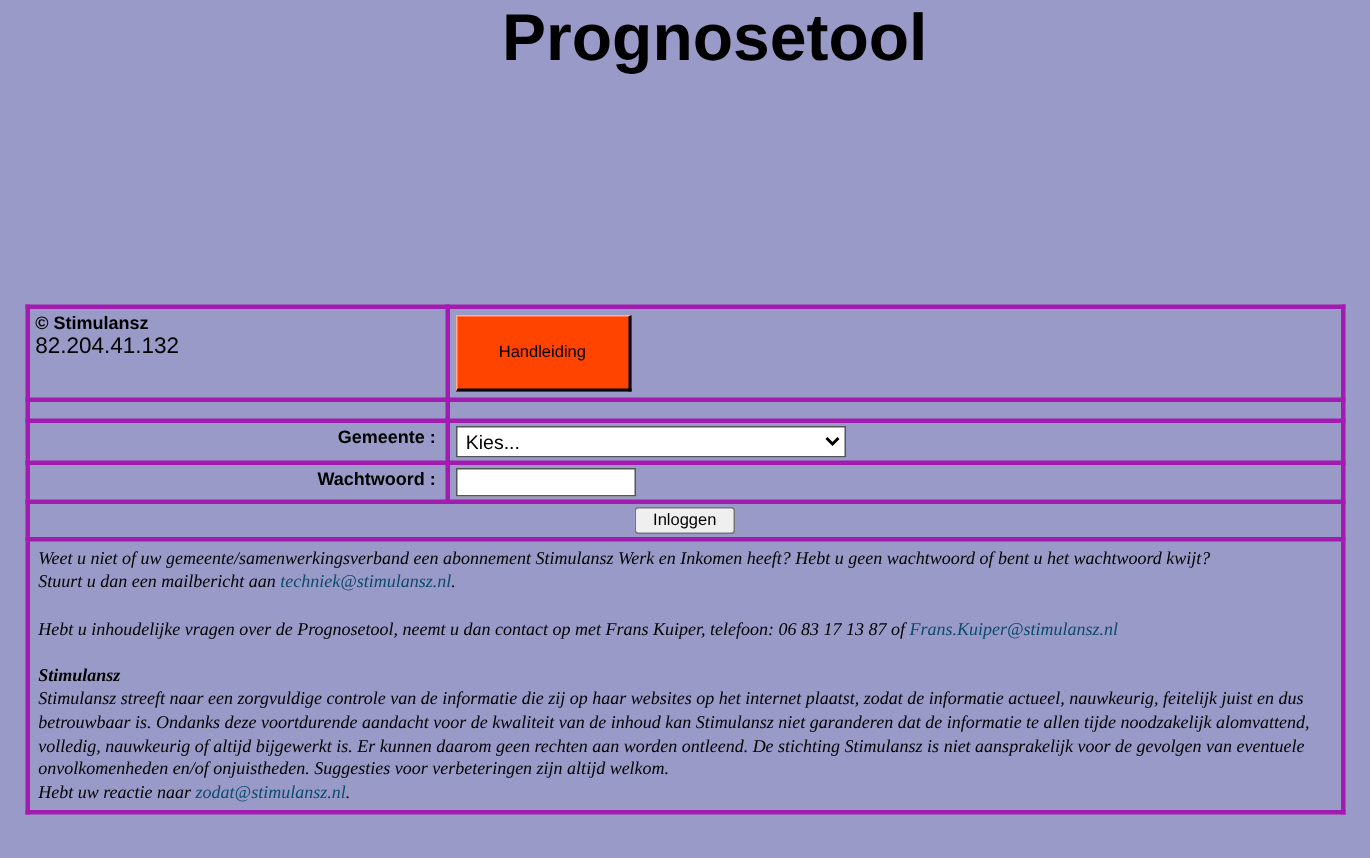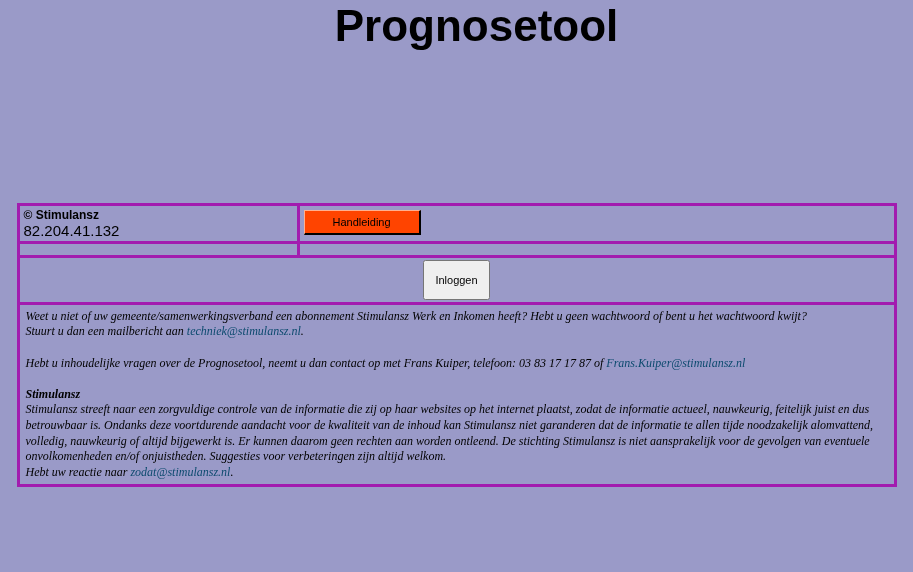--- a/index.html
+++ b/index.html
@@ -42,21 +42,21 @@
   }
   .copy-cell .ip {
     font-weight: normal;
     font-size: 15px;
   }
   .btn-help {
     display: inline-block;
     background: #ff4400;
     color: #000;
     font-size: 11px;
-    padding: 5px 28px;
+    padding: 18px 28px;
     border-top: 1px solid #ffb090;
     border-left: 1px solid #ffb090;
     border-right: 2px solid #000;
     border-bottom: 2px solid #000;
     cursor: pointer;
     margin: 2px 0 2px 0;
   }
   .label-cell {
     text-align: right;
     font-weight: bold;
@@ -76,21 +76,21 @@
     font-size: 13px;
     background: #fff;
     border: 1px solid #555;
     padding: 1px 2px;
   }
   .center {
     text-align: center;
   }
   .inloggen-btn {
     font-size: 11px;
-    padding: 12px 10px;
+    padding: 1px 10px;
     cursor: pointer;
   }
   .info-cell {
     font-style: italic;
     font-size: 12px;
     line-height: 1.3;
     padding: 4px 6px !important;
     font-family: Liberation Serif, serif;
   }
   .info-cell .bold {
@@ -122,30 +122,44 @@
     </td>
     <td>
       <span class="btn-help">Handleiding</span>
     </td>
   </tr>
   <tr class="thin-row">
     <td></td>
     <td></td>
   </tr>
   <tr>
+    <td class="label-cell">Gemeente :</td>
+    <td>
+      <select class="gemeente">
+        <option>Kies...</option>
+      </select>
+    </td>
+  </tr>
+  <tr>
+    <td class="label-cell">Wachtwoord :</td>
+    <td>
+      <input type="password" class="wacht" value="" style="">
+    </td>
+  </tr>
+  <tr>
     <td colspan="2" class="center">
       <button class="inloggen-btn">Inloggen</button>
     </td>
   </tr>
   <tr>
     <td colspan="2" class="info-cell">
       <span>Weet u niet of uw gemeente/samenwerkingsverband een abonnement Stimulansz Werk en Inkomen heeft? Hebt u geen wachtwoord of bent u het wachtwoord kwijt?</span><br>
       <span>Stuurt u dan een mailbericht aan </span><a class="link">techniek@stimulansz.nl</a><span>.</span>
       <br><br>
-      <span>Hebt u inhoudelijke vragen over de Prognosetool, neemt u dan contact op met Frans Kuiper, telefoon: 03 83 17 17 87 of </span><a class="link">Frans.Kuiper@stimulansz.nl</a>
+      <span>Hebt u inhoudelijke vragen over de Prognosetool, neemt u dan contact op met Frans Kuiper, telefoon: 06 83 17 13 87 of </span><a class="link">Frans.Kuiper@stimulansz.nl</a>
       <br><br>
       <span class="bold">Stimulansz</span><br>
       <span>Stimulansz streeft naar een zorgvuldige controle van de informatie die zij op haar websites op het internet plaatst, zodat de informatie actueel, nauwkeurig, feitelijk juist en dus betrouwbaar is. Ondanks deze voortdurende aandacht voor de kwaliteit van de inhoud kan Stimulansz niet garanderen dat de informatie te allen tijde noodzakelijk alomvattend, volledig, nauwkeurig of altijd bijgewerkt is. Er kunnen daarom geen rechten aan worden ontleend. De stichting Stimulansz is niet aansprakelijk voor de gevolgen van eventuele onvolkomenheden en/of onjuistheden. Suggesties voor verbeteringen zijn altijd welkom.</span><br>
       <span>Hebt uw reactie naar </span><a class="link">zodat@stimulansz.nl</a><span>.</span>
     </td>
   </tr>
 </tbody>
   </table>
 
 </body></html>

